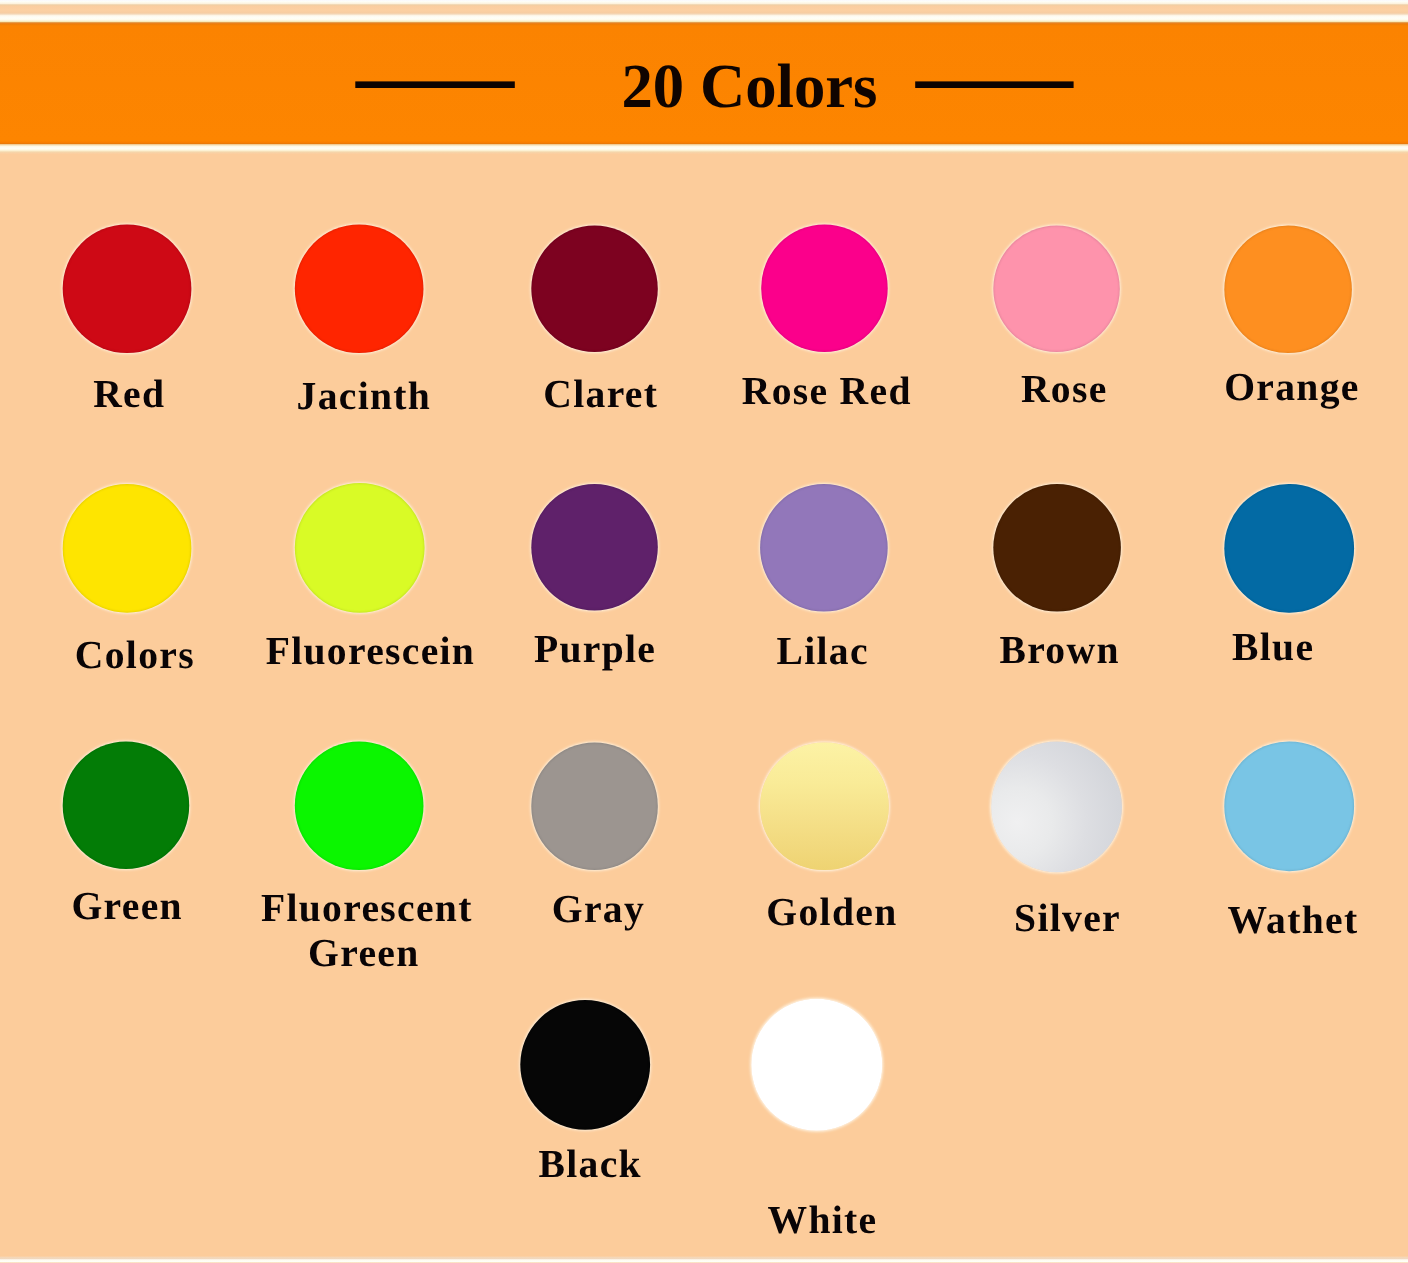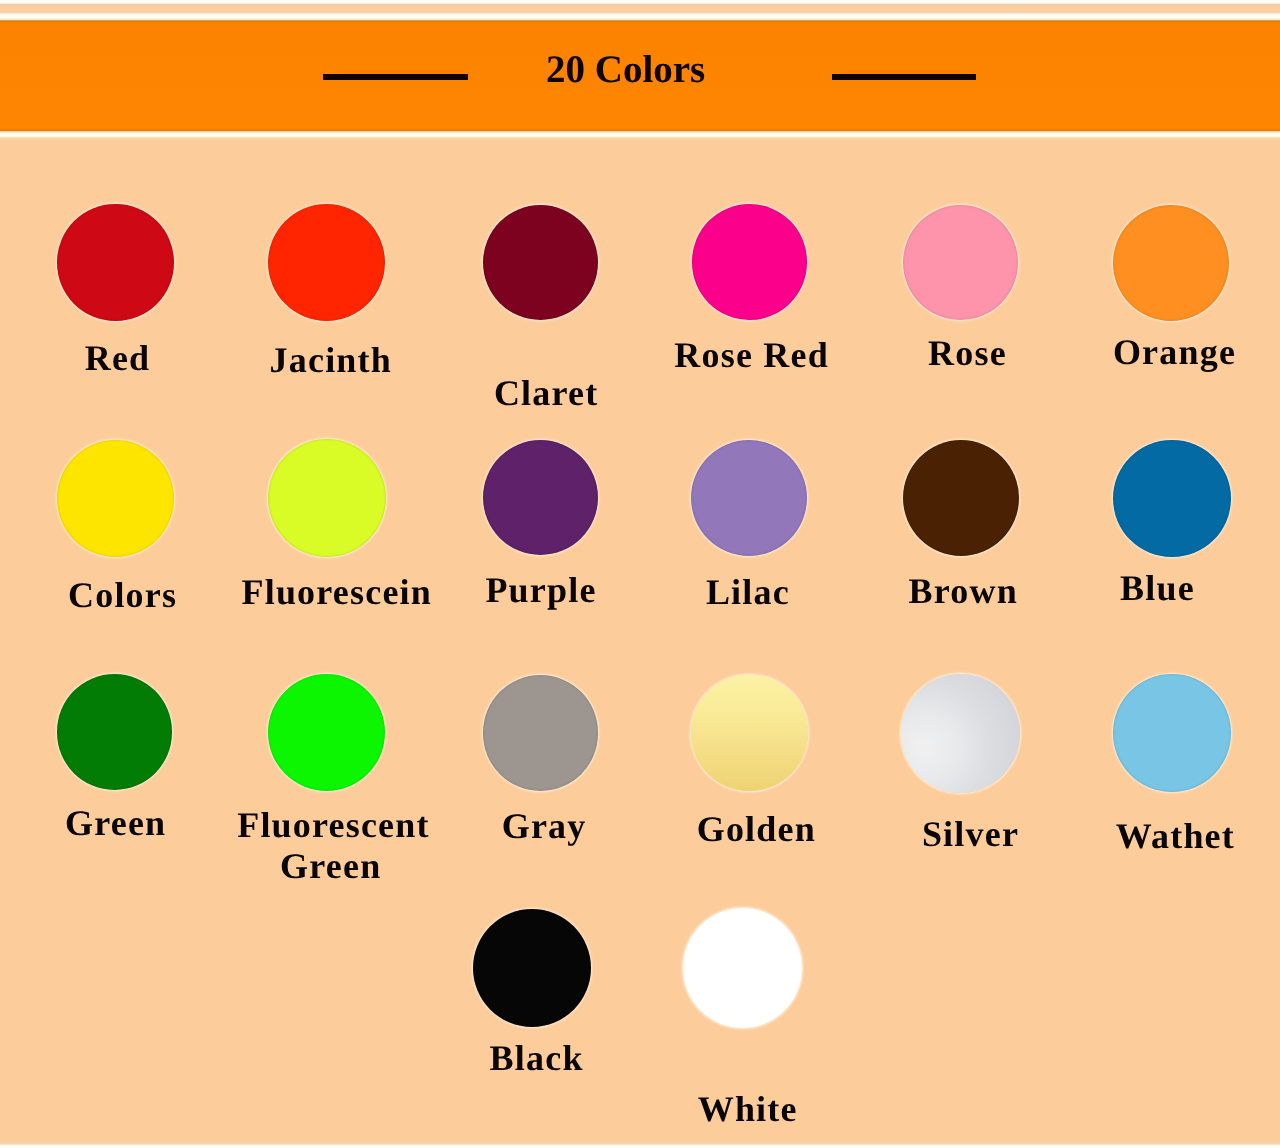--- a/index.html
+++ b/index.html
@@ -22,22 +22,22 @@
       #EBC287 0%,#F8E8C6 14%,#FEFBEF 26%,#FFFEF6 45%,
       #FEF9E4 58%,#FBEECC 68%,#F4D6AB 80%,
       #FACFA2 92%,#FBCEA0 100%);}
   #s-page-bottom{top:1142px;height:6px;background:linear-gradient(to bottom,
       #FBCEA0 0%,#F6D9B9 13%,#EFD4B8 33%,#FAF0E4 48%,
       #FFFDF2 66%,#FDFEF9 82%,#FAFEF8 100%);}
 
   .rule{position:absolute;height:6px;background:#0D0300;}
   #rule-left {left:322.7px;top:73.6px;width:145px;}
   #rule-right{left:831.9px;top:73.8px;width:144px;}
-  #page-title{position:absolute;left:546px;top:50px;
-     font-size:39px;font-weight:bold;color:#0F0400;white-space:nowrap;line-height:1;
+  #page-title{position:absolute;left:565px;top:50px;
+     font-size:57px;font-weight:bold;color:#0F0400;white-space:nowrap;line-height:1;
      filter:blur(0px);}
 
   .swatch{position:absolute;border-radius:50%;
      box-shadow:0 0 2.6px 0.7px rgba(255,252,240,0.85),
                 inset 0 0 2.2px 0.6px rgba(0,0,0,0.11);}
   .swatch.pale{box-shadow:0 0 2.6px 0.9px rgba(255,250,236,0.9);}
   .lbl{position:absolute;font-size:36px;font-weight:bold;color:#090406;
      letter-spacing:1.2px;white-space:nowrap;line-height:1;filter:blur(0px);}
 </style>
 </head>
@@ -55,21 +55,21 @@
     <div id="page-title">20 Colors</div>
     <div class="rule" id="rule-right"></div>
   </div>
 
   <div id="swatch-grid">
   <div class="swatch" style="left: 57.3px; top: 204.2px; width: 116.5px; height: 116.5px; background: rgb(206, 9, 21);"></div>
   <div class="lbl" style="left:84.7px;top:339.6px;">Red</div>
   <div class="swatch" style="left: 267.9px; top: 203.6px; width: 117.5px; height: 117.5px; background: rgb(255, 37, 0);"></div>
   <div class="lbl" style="left:269.6px;top:341.8px;">Jacinth</div>
   <div class="swatch" style="left: 482.7px; top: 204.6px; width: 115.4px; height: 115.4px; background: rgb(125, 2, 32);"></div>
-  <div class="lbl" style="left:493.9px;top:339.6px;margin-top:35px;">Claret</div>
+  <div class="lbl" style="left:493.9px;top:339.6px;">Claret</div>
   <div class="swatch" style="left: 691.8px; top: 204.3px; width: 115.3px; height: 115.3px; background: rgb(251, 0, 139);"></div>
   <div class="lbl" style="left:674.3px;top:337.1px;">Rose Red</div>
   <div class="swatch" style="left: 903px; top: 205.2px; width: 115px; height: 115px; background: rgb(254, 147, 172);"></div>
   <div class="lbl" style="left:928.1px;top:335.2px;">Rose</div>
   <div class="swatch" style="left: 1113.3px; top: 204.9px; width: 116px; height: 116px; background: rgb(254, 143, 32);"></div>
   <div class="lbl" style="left:1112.9px;top:334.2px;">Orange</div>
   <div class="swatch" style="left: 57px; top: 440.2px; width: 116.5px; height: 116.5px; background: rgb(254, 229, 0);"></div>
   <div class="lbl" style="left:68.0px;top:576.5px;">Colors</div>
   <div class="swatch" style="left: 267.8px; top: 439.1px; width: 118px; height: 118px; background: rgb(217, 251, 38);"></div>
   <div class="lbl" style="left:241.5px;top:574.2px;">Fluorescein</div>

